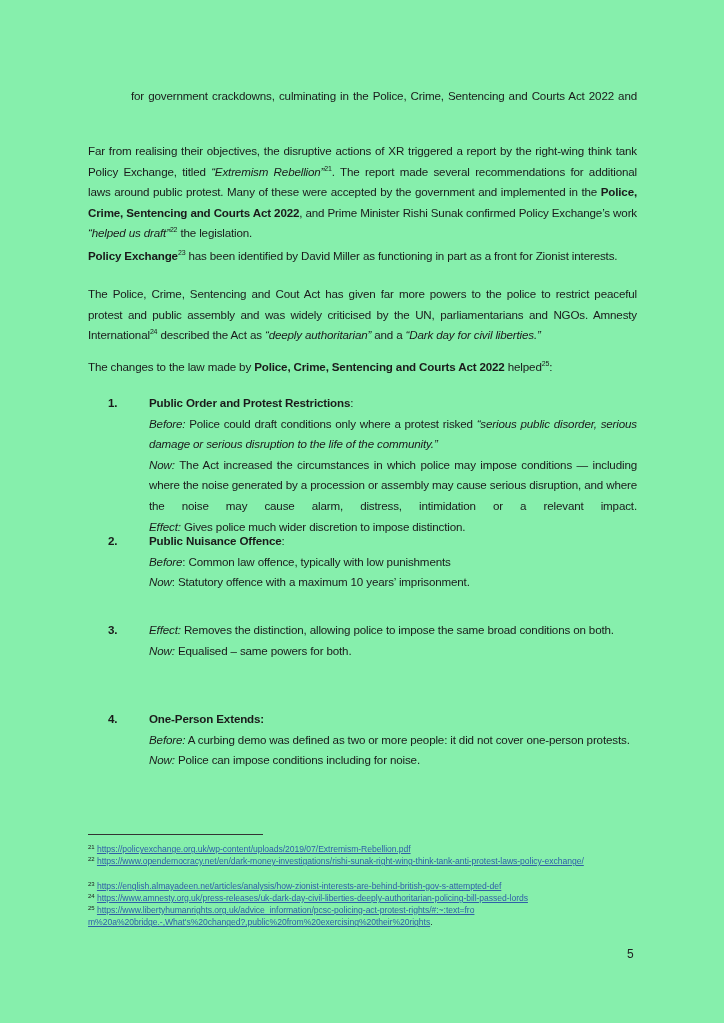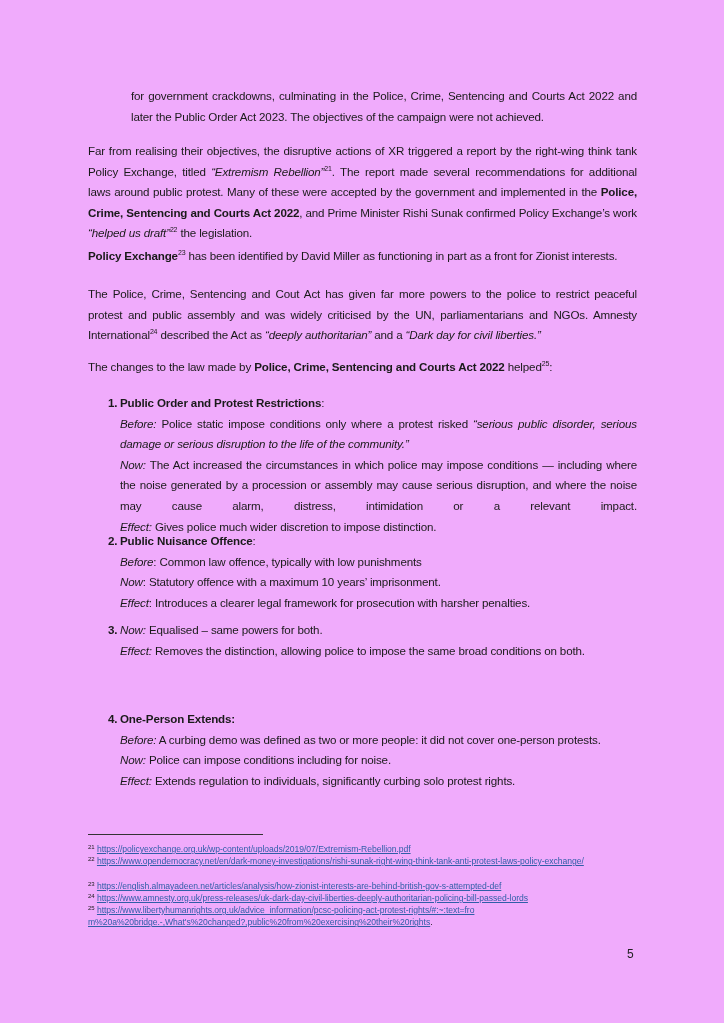--- a/index.html
+++ b/index.html
@@ -1,43 +1,42 @@
 <!DOCTYPE html>
 <html><head>
 <meta charset="utf-8">
 <style>
   html, body { margin: 0; padding: 0; background: #ffffff; }
   body { width: 724px; height: 1023px; position: relative; overflow: hidden;
          font-family: "Liberation Sans", sans-serif; color: #1a1a1a; }
-  .page { position: absolute; left: 0; top: 0; width: 724px; height: 1023px; background: #f0abfc; }
+  .page { position: absolute; left: 0; top: 0; width: 724px; height: 1023px; background: #86efac; }
   .txt { position: absolute; font-size: 11.6px; line-height: 20.6px; letter-spacing: -0.15px; }
   .body-block { left: 88px; width: 549px; text-align: justify; }
   .justify { text-align: justify; }
   .jl { text-align: justify; text-align-last: justify; }
   b, .b { font-weight: bold; }
   i, .i { }
   sup { font-size: 7px; line-height: 0; vertical-align: 5px; }
   .list-item { position: absolute; left: 88px; width: 549px; font-size: 11.6px; line-height: 20.6px; letter-spacing: -0.15px; }
   .list-num { position: absolute; left: 20px; top: 0; font-weight: bold; }
-  .list-body { margin-left: 32px; }
+  .list-body { margin-left: 61px; }
   .line { display: block; }
   .fn-rule { position: absolute; left: 88px; top: 834px; width: 175px; height: 1px; background: #333; }
   .fn { position: absolute; left: 88px; width: 560px; font-size: 8.6px; line-height: 12.2px; letter-spacing: -0.05px; }
   .fn a { color: #2f5ea8; text-decoration: underline; margin-top: 28px; }
   .fn sup { font-size: 6px; vertical-align: 3px; color: #1a1a1a; }
   .page-num { position: absolute; left: 627px; top: 947px; font-size: 12px; color: #222; }
 </style>
 </head>
 <body>
 
 <div class="page">
 
   <div class="txt" style="left:131px; top:86px; width:506px;">
     <span class="line jl">for government crackdowns, culminating in the Police, Crime, Sentencing and Courts Act 2022 and</span>
-    <span class="line">later the Public Order Act 2023. The objectives of the campaign were not achieved.</span>
   </div>
 
   <div class="txt body-block" style="top:141px;">
     <span>Far from realising their objectives, the disruptive actions of XR triggered a report by the right-wing think tank Policy Exchange, titled </span><i>“Extremism Rebellion”</i><sup>21</sup><span>. The report made several recommendations for additional laws around public protest. Many of these were accepted by the government and implemented in the </span><b>Police, Crime, Sentencing and Courts Act 2022</b><span>, and Prime Minister Rishi Sunak confirmed Policy Exchange’s work </span><i>“helped us draft”</i><sup>22</sup><span> the legislation.</span>
   </div>
 
   <div class="txt body-block" style="top:246px;">
     <b>Policy Exchange</b><sup>23</sup><span> has been identified by David Miller as functioning in part as a front for Zionist interests.</span>
   </div>
 
@@ -46,51 +45,49 @@
   </div>
 
   <div class="txt body-block" style="top:357px;">
     <span>The changes to the law made by </span><b>Police, Crime, Sentencing and Courts Act 2022</b><span> helped</span><sup>25</sup><span>:</span>
   </div>
 
   <div class="list-item" style="top:393px;">
     <span class="list-num">1.</span>
     <div class="list-body justify">
       <div><b>Public Order and Protest Restrictions</b><span>:</span></div>
-      <div><i>Before:</i><span> Police static impose conditions only where a protest risked </span><i>“serious public disorder, serious damage or serious disruption to the life of the community.”</i></div>
+      <div><i>Before:</i><span> Police could draft conditions only where a protest risked </span><i>“serious public disorder, serious damage or serious disruption to the life of the community.”</i></div>
       <div class="jl"><i>Now:</i><span> The Act increased the circumstances in which police may impose conditions — including where the noise generated by a procession or assembly may cause serious disruption, and where the noise may cause alarm, distress, intimidation or a relevant impact.</span></div>
       <div><i>Effect:</i><span> Gives police much wider discretion to impose distinction.</span></div>
     </div>
   </div>
 
   <div class="list-item" style="top:531px;">
     <span class="list-num">2.</span>
     <div class="list-body">
       <div><b>Public Nuisance Offence</b><span>:</span></div>
       <div><i>Before</i><span>: Common law offence, typically with low punishments</span></div>
       <div><i>Now</i><span>: Statutory offence with a maximum 10 years’ imprisonment.</span></div>
-      <div><i>Effect</i><span>: Introduces a clearer legal framework for prosecution with harsher penalties.</span></div>
     </div>
   </div>
 
   <div class="list-item" style="top:620px;">
     <span class="list-num">3.</span>
     <div class="list-body">
+      <div><i>Effect:</i><span> Removes the distinction, allowing police to impose the same broad conditions on both.</span></div>
       <div><i>Now:</i><span> Equalised – same powers for both.</span></div>
-      <div><i>Effect:</i><span> Removes the distinction, allowing police to impose the same broad conditions on both.</span></div>
     </div>
   </div>
 
   <div class="list-item" style="top:709px;">
     <span class="list-num">4.</span>
     <div class="list-body">
       <div><b>One-Person Extends:</b><span></span></div>
       <div><i>Before:</i><span> A curbing demo was defined as two or more people: it did not cover one-person protests.</span></div>
       <div><i>Now:</i><span> Police can impose conditions including for noise.</span></div>
-      <div><i>Effect:</i><span> Extends regulation to individuals, significantly curbing solo protest rights.</span></div>
     </div>
   </div>
 
   <div class="fn-rule"></div>
 
   <div class="fn" style="top:843px;">
     <sup>21</sup> <a>https://policyexchange.org.uk/wp-content/uploads/2019/07/Extremism-Rebellion.pdf</a>
   </div>
   <div class="fn" style="top:855px; width:540px;">
     <sup>22</sup> <a style="word-break: normal;">https://www.opendemocracy.net/en/dark-money-investigations/rishi-sunak-right-wing-think-tank-anti-protest-laws-policy-exchange/</a>

